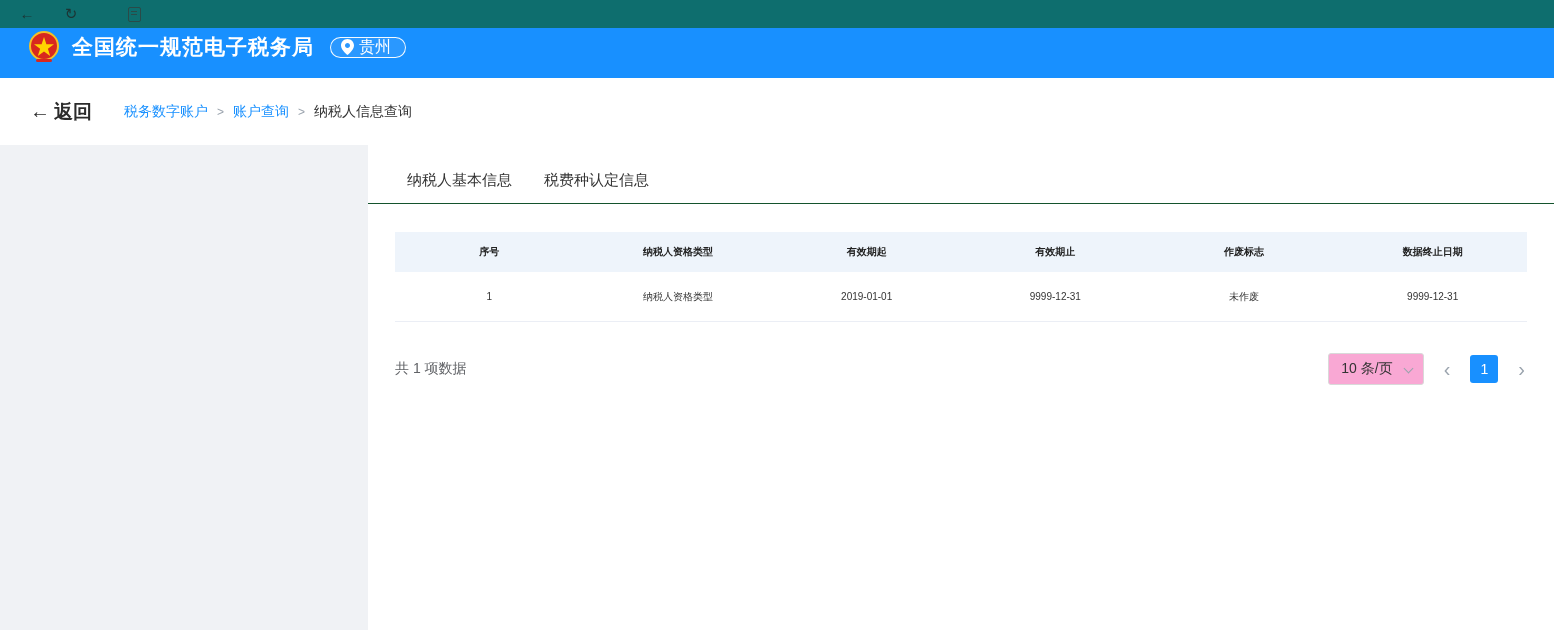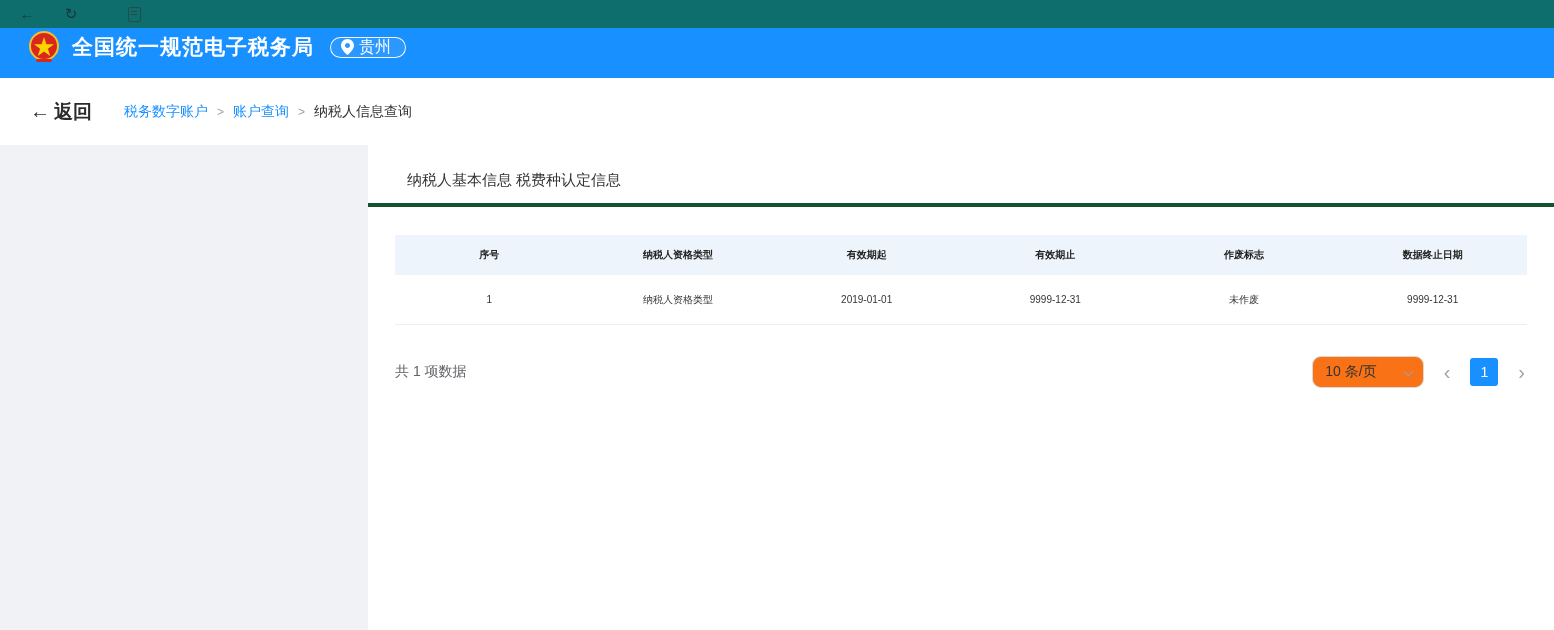--- a/index.html
+++ b/index.html
@@ -108,22 +108,23 @@
     background: #f0f2f5;
   }
   .panel {
     margin-left: 368px;
     height: 100%;
     background: #ffffff;
     padding: 16px 0 0 0;
   }
   .tabs {
     display: flex;
+    gap: 28px;
     padding-left: 37px;
-    border-bottom: 4px solid #14532d;
+    border-bottom: 1px solid #14532d;
   }
   .tab {
     padding: 10px 2px 12px;
     font-size: 15px;
     color: #333333;
     cursor: pointer;
     border-bottom: 2px solid transparent;
     margin-bottom: -1px;
   }
   .tab.active {
@@ -165,25 +166,25 @@
   }
   .pagination {
     display: flex;
     align-items: center;
     gap: 18px;
   }
   .page-size-select {
     position: relative;
     height: 32px;
     border: 1px solid #d9d9d9;
-    border-radius: 9px;
-    background: #f97316;
-    display: flex;
-    align-items: center;
-    padding: 0 46px 0 12px;
+    border-radius: 3px;
+    background: #f9a8d4;
+    display: flex;
+    align-items: center;
+    padding: 0 30px 0 12px;
     font-size: 14px;
     color: #333333;
     cursor: pointer;
   }
   .chevron-down {
     position: absolute;
     right: 11px;
     top: 11px;
     width: 7px;
     height: 7px;

